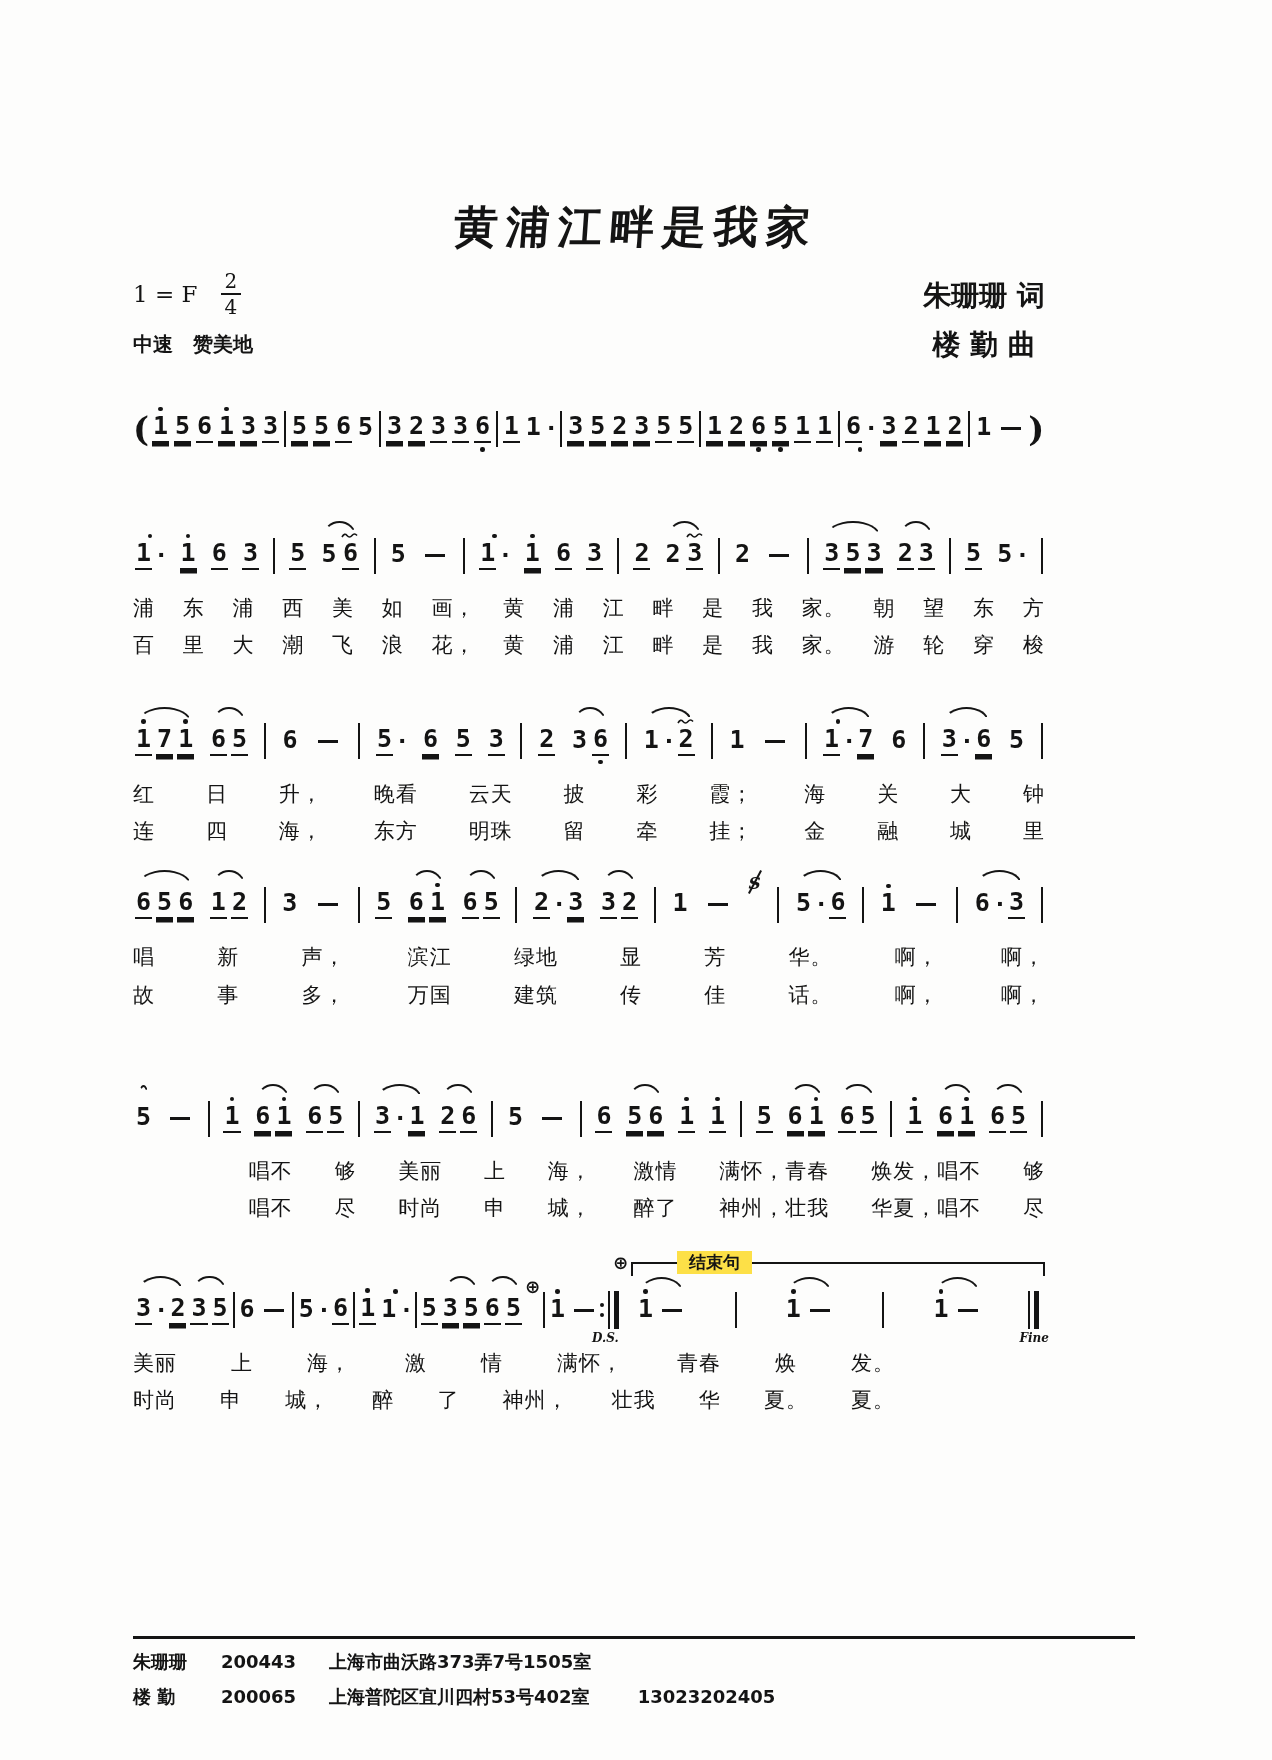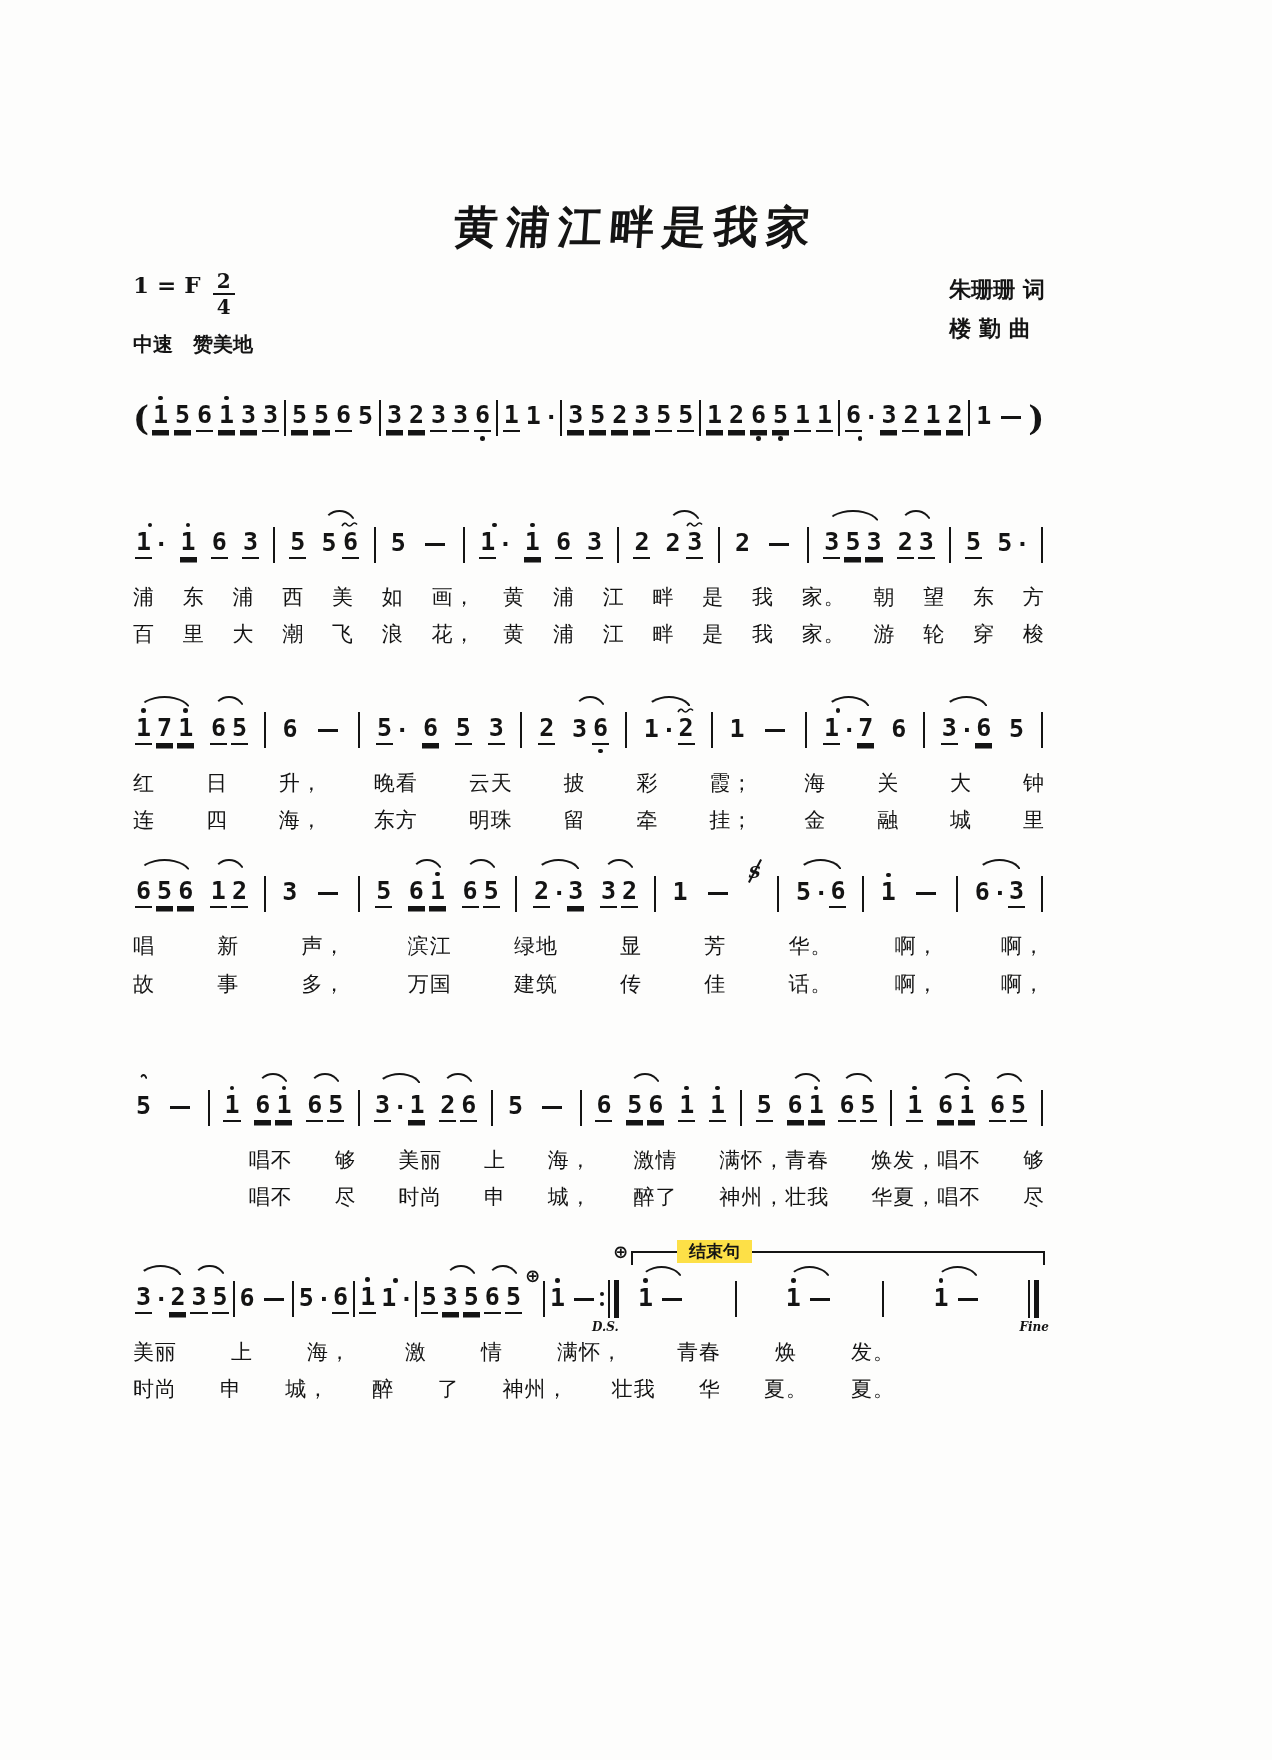--- a/index.html
+++ b/index.html
@@ -2,28 +2,28 @@
 <html><head>
 <meta charset="utf-8">
 <style>
   html,body{margin:0;padding:0;background:#f6f6f4;}
   .page{position:relative;width:1272px;height:1760px;background:#fdfdfc;color:#141414;
         font-family:"DejaVu Sans",sans-serif;overflow:hidden;}
   .title{margin:198px 0 0 0;text-align:center;font-family:"DejaVu Serif",serif;
          font-weight:bold;font-size:44px;letter-spacing:8px;transform:skewX(-4deg);}
   .header{width:912px;margin:14px 0 0 133px;display:flex;justify-content:space-between;align-items:flex-start;}
   .hleft{display:flex;flex-direction:column;}
-  .keysig{display:flex;gap:12px;font-family:"DejaVu Serif",serif;
-          font-weight:bold;font-size:23px;}
+  .keysig{display:flex;align-items:center;gap:23px;font-family:"DejaVu Serif",serif;
+          font-weight:normal;font-size:23px;}
   .frac{display:inline-flex;flex-direction:column;align-items:center;line-height:1;font-size:20px;}
   .frac .top{border-bottom:2px solid #141414;padding:0 4px 2px;}
   .frac .bot{padding-top:2px;}
   .tempo{margin-top:14px;font-size:20px;font-weight:bold;}
   .tempo span+span{margin-left:20px;}
-  .hright{text-align:left;font-size:22px;font-weight:bold;line-height:1.75;}
+  .hright{text-align:center;font-size:28px;font-weight:bold;line-height:1.75;}
   .score{width:912px;margin:30px 0 0 133px;}
   .score-line{margin-bottom:52px;}
   .line-0{margin-bottom:68px;}
   .line-1{margin-bottom:52px;}
   .line-2{margin-bottom:30px;}
   .line-3{margin-bottom:80px;}
   .line-4{margin-bottom:34px;}
   .line-5 .score-row{padding-top:24px;}
   .score-row{display:flex;justify-content:space-between;align-items:center;width:100%;}
   
@@ -1519,13 +1519,27 @@
           <span class="cell">了</span>
           <span class="cell">神州，</span>
           <span class="cell">壮我</span>
           <span class="cell">华</span>
           <span class="cell">夏。</span>
           <span class="cell">夏。</span>
         </div>
     </div>
   </div>
 
+  <div class="footer">
+    <div class="footer-rule"></div>
+    <div class="f-row">
+      <span class="f-name">朱珊珊</span>
+      <span class="f-code">200443</span>
+      <span class="f-addr">上海市曲沃路373弄7号1505室</span>
+    </div>
+    <div class="f-row">
+      <span class="f-name">楼  勤</span>
+      <span class="f-code">200065</span>
+      <span class="f-addr">上海普陀区宜川四村53号402室</span>
+      <span class="f-phone">13023202405</span>
+    </div>
+  </div>
 </div>
 
 </body></html>

